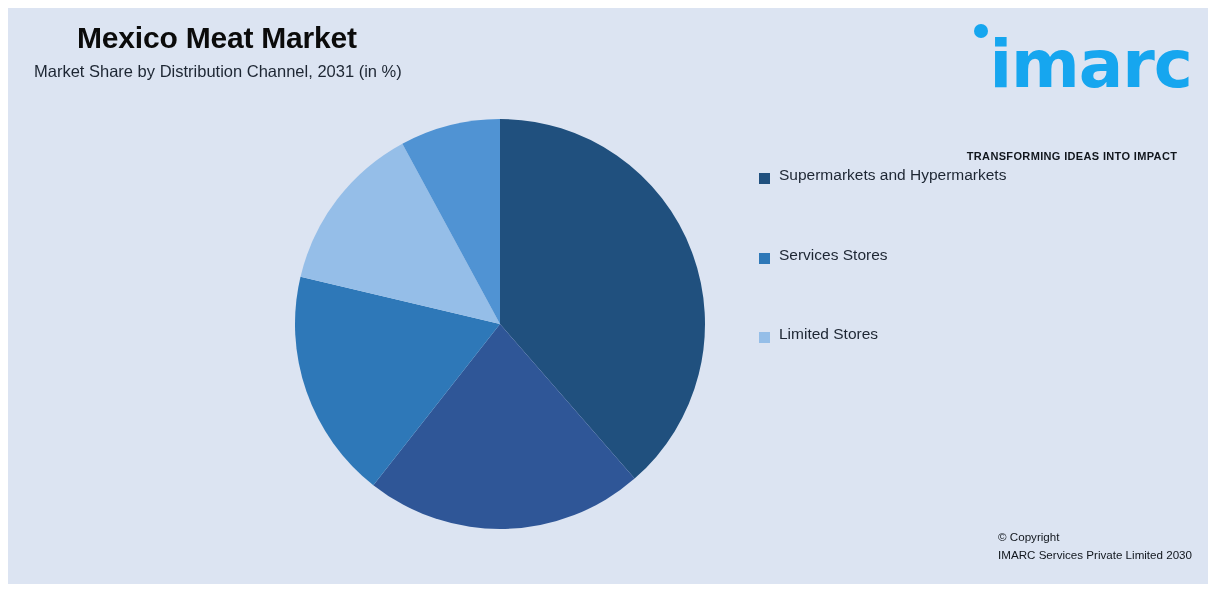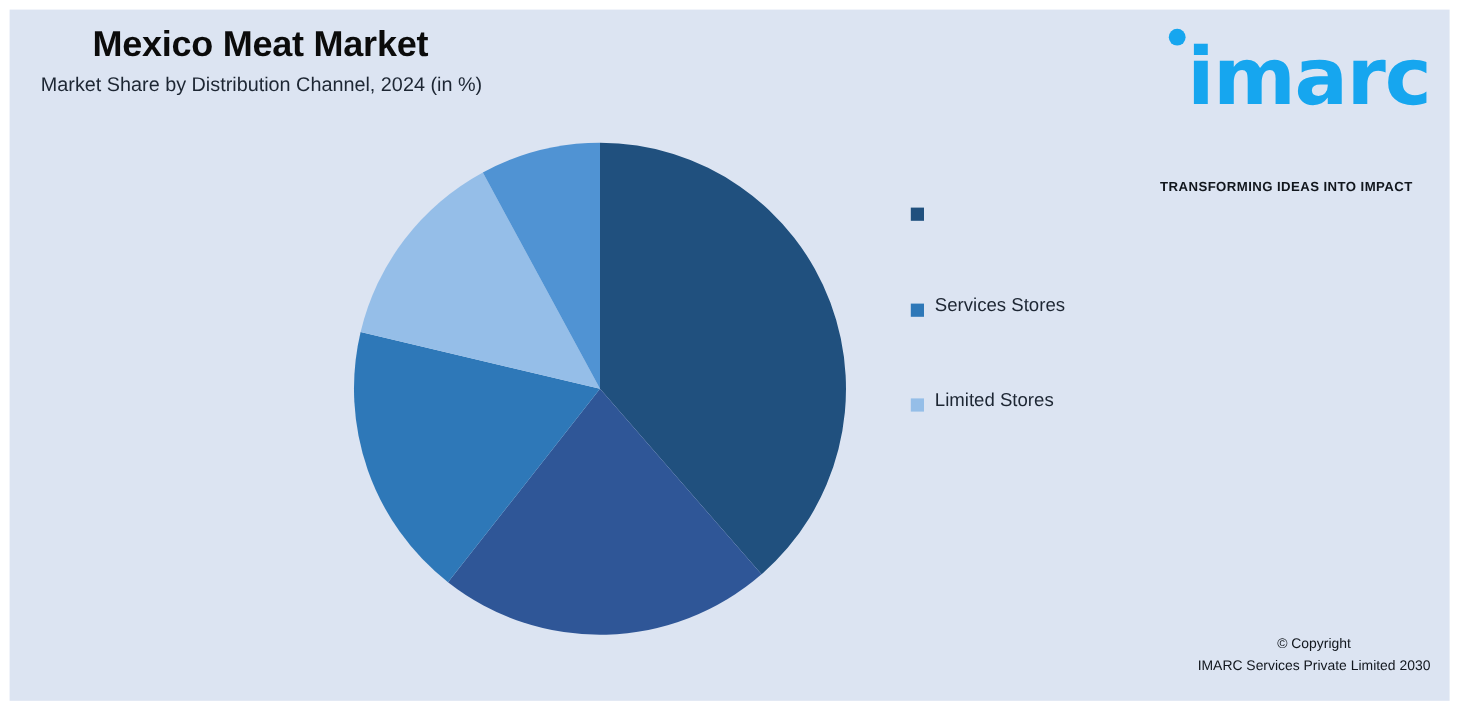--- a/index.html
+++ b/index.html
@@ -118,52 +118,53 @@
     top: 3px;
     font-size: 15.5px;
     color: #1d2633;
     white-space: nowrap;
   }
   
   #copyright {
     position: absolute;
     right: 16px;
     bottom: 20px;
-    text-align: center;
+    text-align: left;
     font-size: 11.6px;
     color: #11161d;
     line-height: 18px;
   }
   .copyright-line { display: block; white-space: nowrap; }
 </style>
 </head>
 <body>
 
 <div id="infographic">
 
   <div id="chart-title">Mexico Meat Market</div>
-  <div id="chart-subtitle">Market Share by Distribution Channel, 2024 (in %)</div>
+  <div id="chart-subtitle">Market Share by Distribution Channel, 2031 (in %)</div>
 
   <div id="brand-logo">
     <div id="logo-dot"></div>
     <div id="logo-wordmark">imarc</div>
     <div id="logo-tagline">TRANSFORMING IDEAS INTO IMPACT</div>
   </div>
 
   <svg id="pie-chart" viewBox="0 0 426 426">
       <path d="M 213 213 L 213.00 8.00 A 205 205 0 0 1 347.60 367.62 Z" fill="#20507e"></path>
       <path d="M 213 213 L 347.60 367.62 A 205 205 0 0 1 86.34 374.19 Z" fill="#2f5697"></path>
       <path d="M 213 213 L 86.34 374.19 A 205 205 0 0 1 13.51 165.77 Z" fill="#2e78b8"></path>
       <path d="M 213 213 L 13.51 165.77 A 205 205 0 0 1 115.37 32.74 Z" fill="#95bee8"></path>
       <path d="M 213 213 L 115.37 32.74 A 205 205 0 0 1 213.00 8.00 Z" fill="#5093d3"></path>
     </svg>
 
   <div id="legend">
       <div class="legend-item">
         <span class="legend-swatch" style="background: rgb(32, 80, 126);"></span>
+        <span class="legend-label">Supermarkets and Hypermarkets</span>
       </div>
       <div class="legend-item">
         <span class="legend-swatch" style="background: rgb(46, 120, 184);"></span>
         <span class="legend-label">Services Stores</span>
       </div>
       <div class="legend-item">
         <span class="legend-swatch" style="background: rgb(149, 190, 232);"></span>
         <span class="legend-label">Limited Stores</span>
       </div>
     </div>

